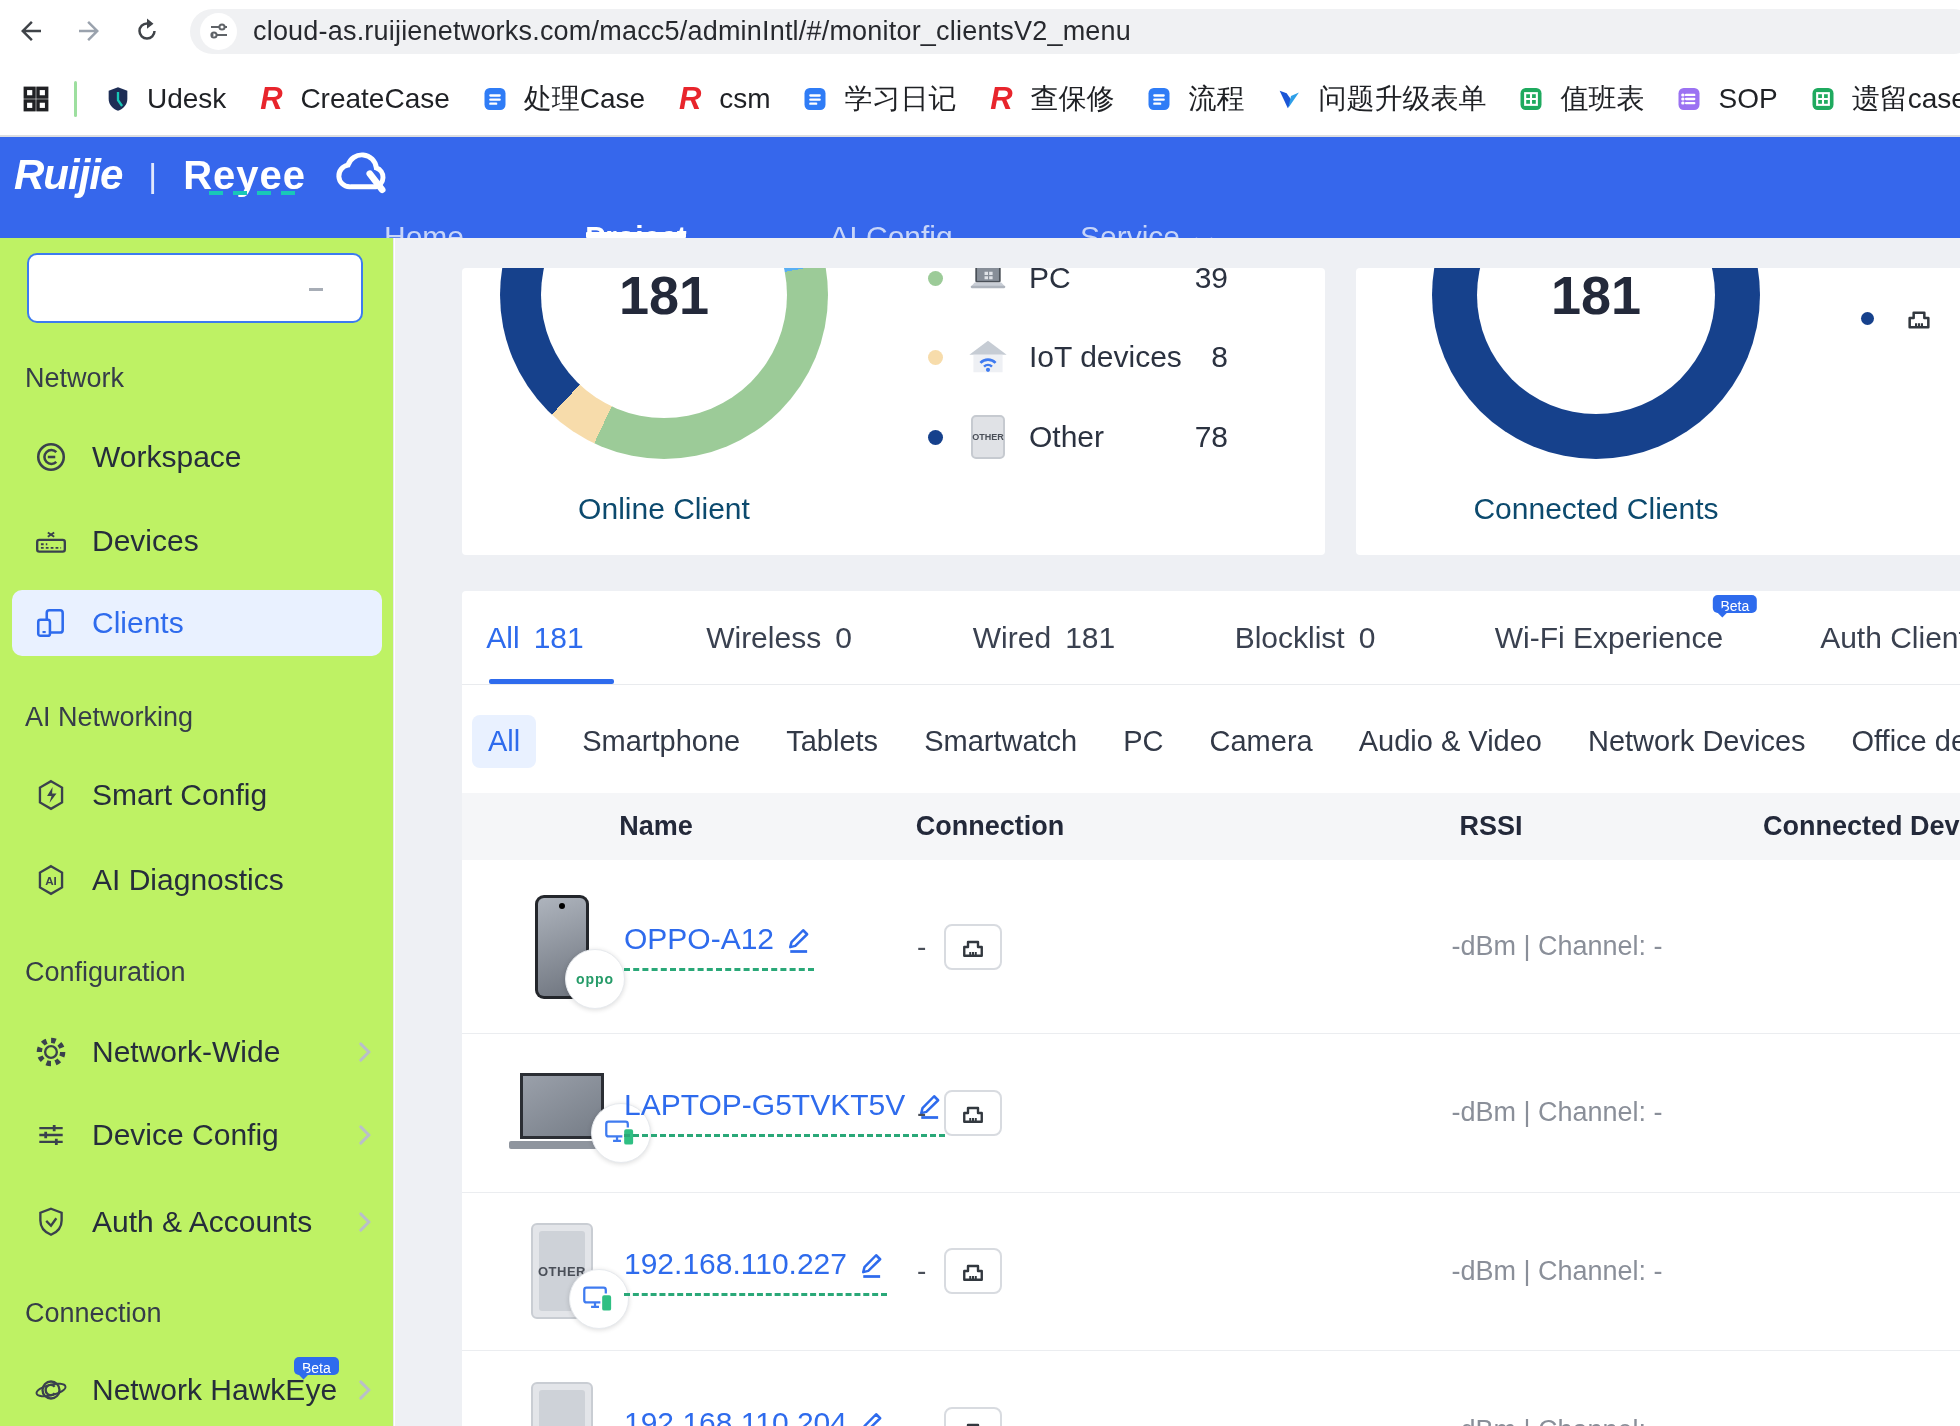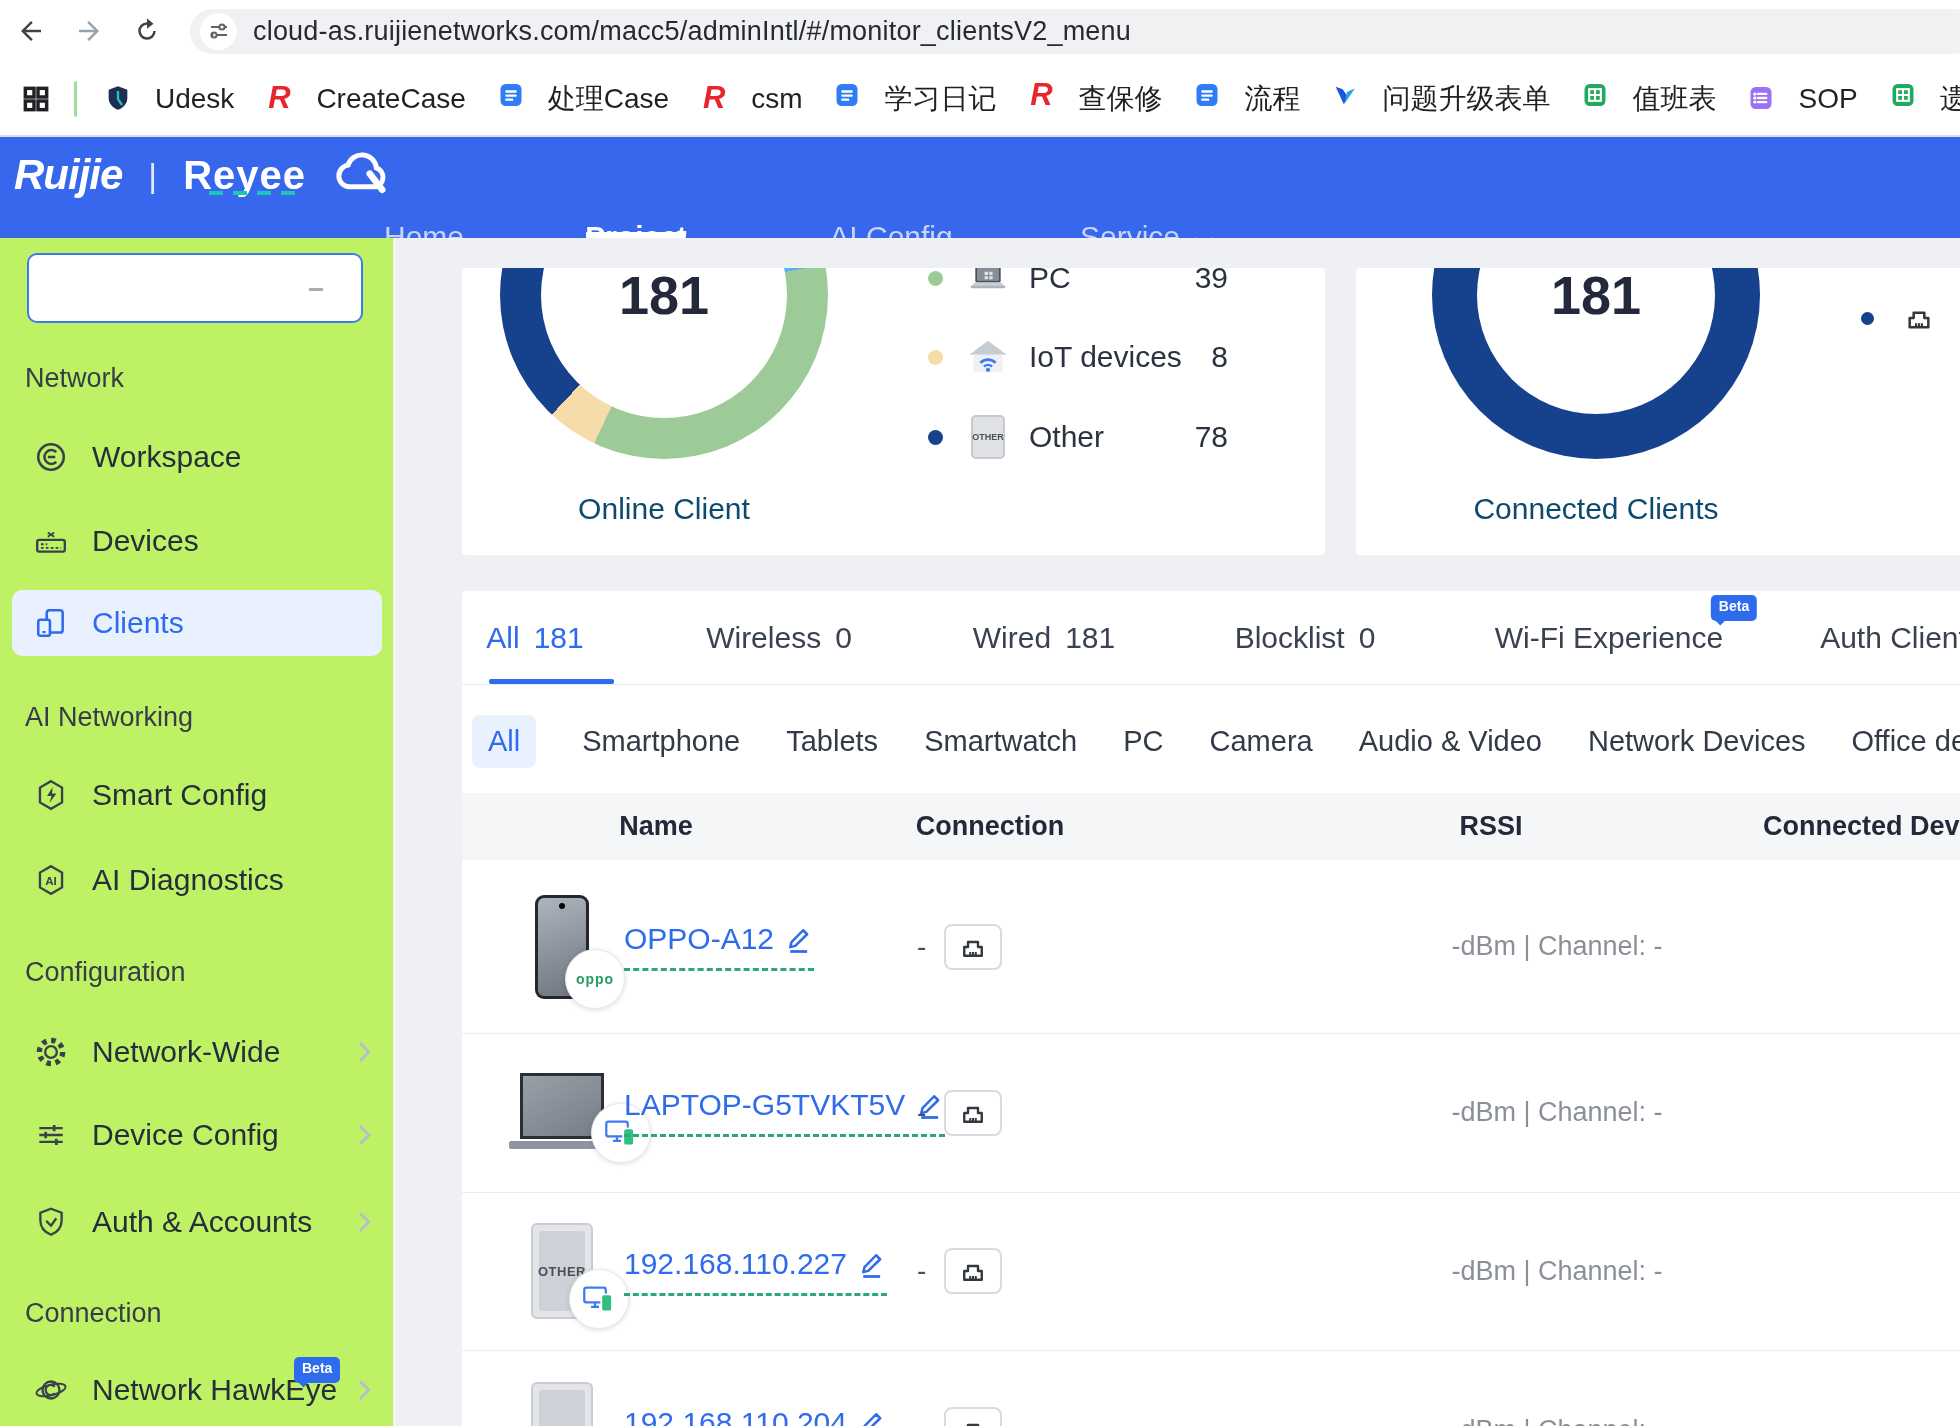--- a/index.html
+++ b/index.html
@@ -14,21 +14,21 @@
   .urlbar{flex:1;height:45px;background:#f0f1f3;border-radius:23px;display:flex;align-items:center;
           padding:0 10px;margin-right:-16px;min-width:0;cursor:text}
   .site-chip{width:37px;height:37px;border-radius:50%;background:#fff;display:flex;align-items:center;
              justify-content:center;color:#5f6368;margin-right:16px;flex:none;cursor:pointer}
   .url{font-size:27px;color:#27292e;white-space:nowrap;letter-spacing:.2px}
   
   .bookmarks{position:absolute;left:0;top:62px;width:1960px;height:75px;display:flex;align-items:center;
              padding-left:20px;box-sizing:border-box;overflow:hidden;background:#fff;border-bottom:2px solid #dcdee1}
   .apps{width:32px;height:32px;color:#202124;margin-right:22px;flex:none;cursor:pointer}
   .bm-sep{width:3px;height:36px;background:#9ddf9f;border-radius:2px;margin-right:26px;flex:none}
-  .bm{display:flex;gap:22px;margin-right:30px;flex:none;font-size:28px;color:#1f2125;cursor:pointer}
+  .bm{display:flex;align-items:center;gap:14px;margin-right:30px;flex:none;font-size:28px;color:#1f2125;cursor:pointer}
   .bm .bi{width:30px;height:30px;display:flex;align-items:center;justify-content:center}
   .r-glyph{font-style:italic;font-weight:800;font-size:31px;color:#e8252c;line-height:1}
   
   .navbar{position:absolute;left:0;top:137px;width:1960px;height:101px;background:#3667ec}
   .brand{position:absolute;left:14px;top:0;height:76px;display:flex;align-items:center;gap:26px;color:#fff}
   .brand .ruijie{font-size:42px;font-weight:800;font-style:italic;letter-spacing:-1px}
   .brand .bdiv{font-size:34px;font-weight:300;opacity:.85}
   .brand .reyee{font-size:40px;font-weight:600;letter-spacing:1px;position:relative}
   .brand .reyee::after{content:"";position:absolute;left:26px;right:2px;bottom:3px;height:4px;
         background:repeating-linear-gradient(90deg,#19c8b8 0 14px,transparent 14px 24px)}
@@ -45,22 +45,22 @@
               border-radius:10px;box-sizing:border-box;background:#fff;cursor:pointer}
   .search-box .dash{position:absolute;right:38px;top:33px;width:14px;height:3px;background:#a7adb6}
   .sgroup-label{position:absolute;left:25px;transform:translateY(-50%);font-size:27px;color:#363d49}
   .srow{position:absolute;left:0;width:100%;height:66px;cursor:pointer;color:#262d3b}
   .srow.active-row{color:#2e6bed}
   .srow .rowbg{position:absolute;left:12px;right:11px;top:0;bottom:0;background:#e9f1ff;border-radius:10px}
   .srow .sicon{position:absolute;left:34px;top:16px;width:34px;height:34px;color:#3a414d}
   .srow.active-row .sicon{color:#2e6bed}
   .srow .slabel{position:absolute;left:92px;top:0;height:66px;display:flex;align-items:center;font-size:30px}
   .srow .chev{position:absolute;right:16px;top:20px;width:26px;height:26px;color:#b9bfc9}
-  .beta-badge{background:#2e6bed;color:#fff;font-size:14px;line-height:1;padding:4px 8px 8px;border-radius:5px;
-              display:inline-block;position:relative;font-weight:700}
+  .beta-badge{background:#2e6bed;color:#fff;font-size:14px;line-height:1;padding:4px 8px 0;border-radius:5px;
+              display:inline-block;position:relative;font-weight:400}
   .beta-badge::after{content:"";position:absolute;left:6px;bottom:-3px;width:7px;height:7px;background:#2e6bed;
               transform:rotate(45deg)}
   .srow .beta-badge{position:absolute;left:294px;top:0px}
   
   .content{position:absolute;left:395px;top:238px;width:1565px;height:1304px;background:#eef0f4;overflow:hidden}
   .card{position:absolute;top:30px;height:287px;background:#fff;border-radius:4px;overflow:hidden}
   #card1{left:67px;width:863px}
   #card2{left:961px;width:1010px}
   .donut{position:absolute;width:328px;height:328px;border-radius:50%}
   .donut::after{content:"";position:absolute;inset:41px;background:#fff;border-radius:50%}

